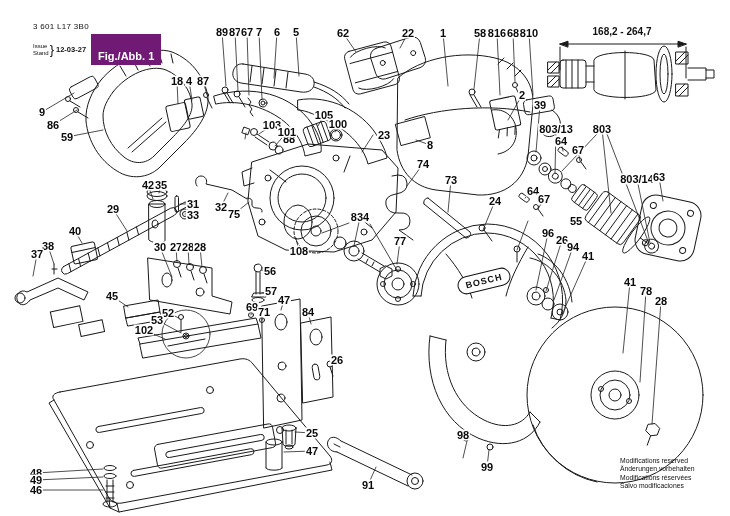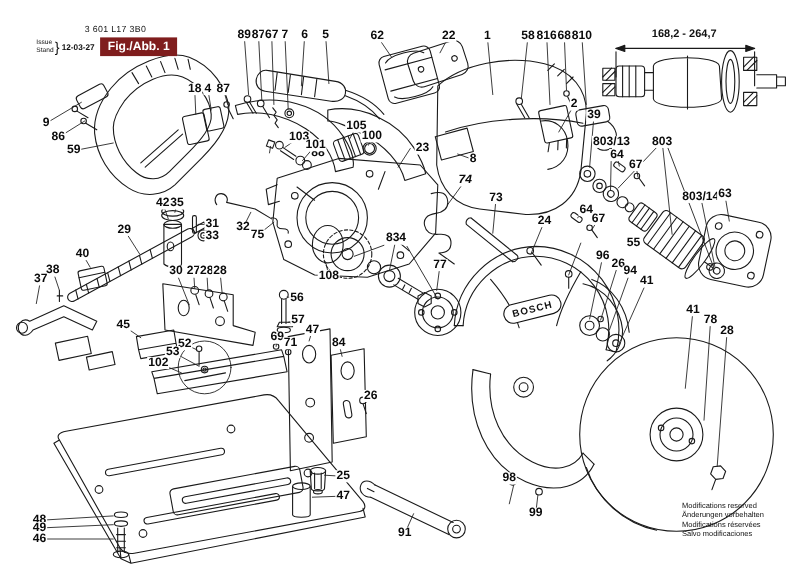--- a/index.html
+++ b/index.html
@@ -4,26 +4,26 @@
 <style>
   html,body{margin:0;padding:0;background:#fff;}
   .stage{position:relative;width:730px;height:516px;background:#fff;overflow:hidden;
          font-family:"Liberation Sans",sans-serif;color:#111;}
   svg.art{position:absolute;left:0;top:0;z-index:1;}
   svg.art *{vector-effect:non-scaling-stroke;}
   #callouts{position:absolute;left:0;top:0;width:730px;height:516px;z-index:3;pointer-events:none;}
   .callout{position:absolute;transform:translate(-50%,-50%);font-weight:bold;font-size:11px;
            line-height:1;background:#fff;padding:0 1px;white-space:nowrap;color:#0a0a0a;}
   .hdr{position:absolute;left:33px;top:22px;z-index:4;}
-  .typ{font-size:8px;letter-spacing:0.3px;margin-left:44px;}
+  .typ{font-size:8px;letter-spacing:0.3px;}
   .issue-row{display:flex;align-items:center;margin-top:3px;}
   .issue-labels{display:flex;flex-direction:column;font-size:6px;line-height:6.5px;}
   .brace{font-size:13px;margin:0 2px 0 1px;font-weight:normal;}
   .date{font-size:7.5px;font-weight:bold;margin-right:5px;}
-  .figbox{background:#7f1d1d;color:#fff;font-weight:bold;font-size:11px;padding:2px 7px 3px 7px;}
+  .figbox{background:#701a75;color:#fff;font-weight:bold;font-size:11px;padding:16px 7px 3px 7px;}
   .dim-label{position:absolute;left:622px;top:31px;transform:translate(-50%,-50%);
              font-size:10px;font-weight:bold;background:#fff;padding:0 2px;z-index:3;}
   .bosch-plate{position:absolute;left:457px;top:272px;width:52px;height:16px;z-index:2;
                transform:rotate(-14deg);border:1.5px solid #111;border-radius:9px;background:#fff;
                display:flex;align-items:center;justify-content:center;
                font-weight:bold;font-size:9px;letter-spacing:1px;}
   .footer{position:absolute;left:620px;top:457px;z-index:3;font-size:6.8px;line-height:8.4px;}
 </style>
 </head>
 <body>
@@ -508,21 +508,21 @@
       <div class="callout" style="left: 203px; top: 81px;">87</div>
       <div class="callout" style="left: 522px; top: 95px;">2</div>
       <div class="callout" style="left: 540px; top: 105px;">39</div>
       <div class="callout" style="left: 245px; top: 139px; margin-left: 44px;">88</div>
       <div class="callout" style="left: 272px; top: 125px;">103</div>
       <div class="callout" style="left: 287px; top: 132px;">101</div>
       <div class="callout" style="left: 324px; top: 115px;">105</div>
       <div class="callout" style="left: 338px; top: 124px;">100</div>
       <div class="callout" style="left: 384px; top: 135px;">23</div>
       <div class="callout" style="left: 430px; top: 145px;">8</div>
-      <div class="callout" style="left: 423px; top: 164px; font-style: italic;">74</div>
+      <div class="callout" style="left: 423px; top: 164px;">74</div>
       <div class="callout" style="left: 451px; top: 180px;">73</div>
       <div class="callout" style="left: 495px; top: 201px;">24</div>
       <div class="callout" style="left: 528px; top: 221px; margin-left: 48px;">55</div>
       <div class="callout" style="left: 548px; top: 233px;">96</div>
       <div class="callout" style="left: 562px; top: 240px;">26</div>
       <div class="callout" style="left: 573px; top: 247px;">94</div>
       <div class="callout" style="left: 588px; top: 256px;">41</div>
       <div class="callout" style="left: 556px; top: 129px;">803/13</div>
       <div class="callout" style="left: 561px; top: 141px;">64</div>
       <div class="callout" style="left: 578px; top: 150px;">67</div>

